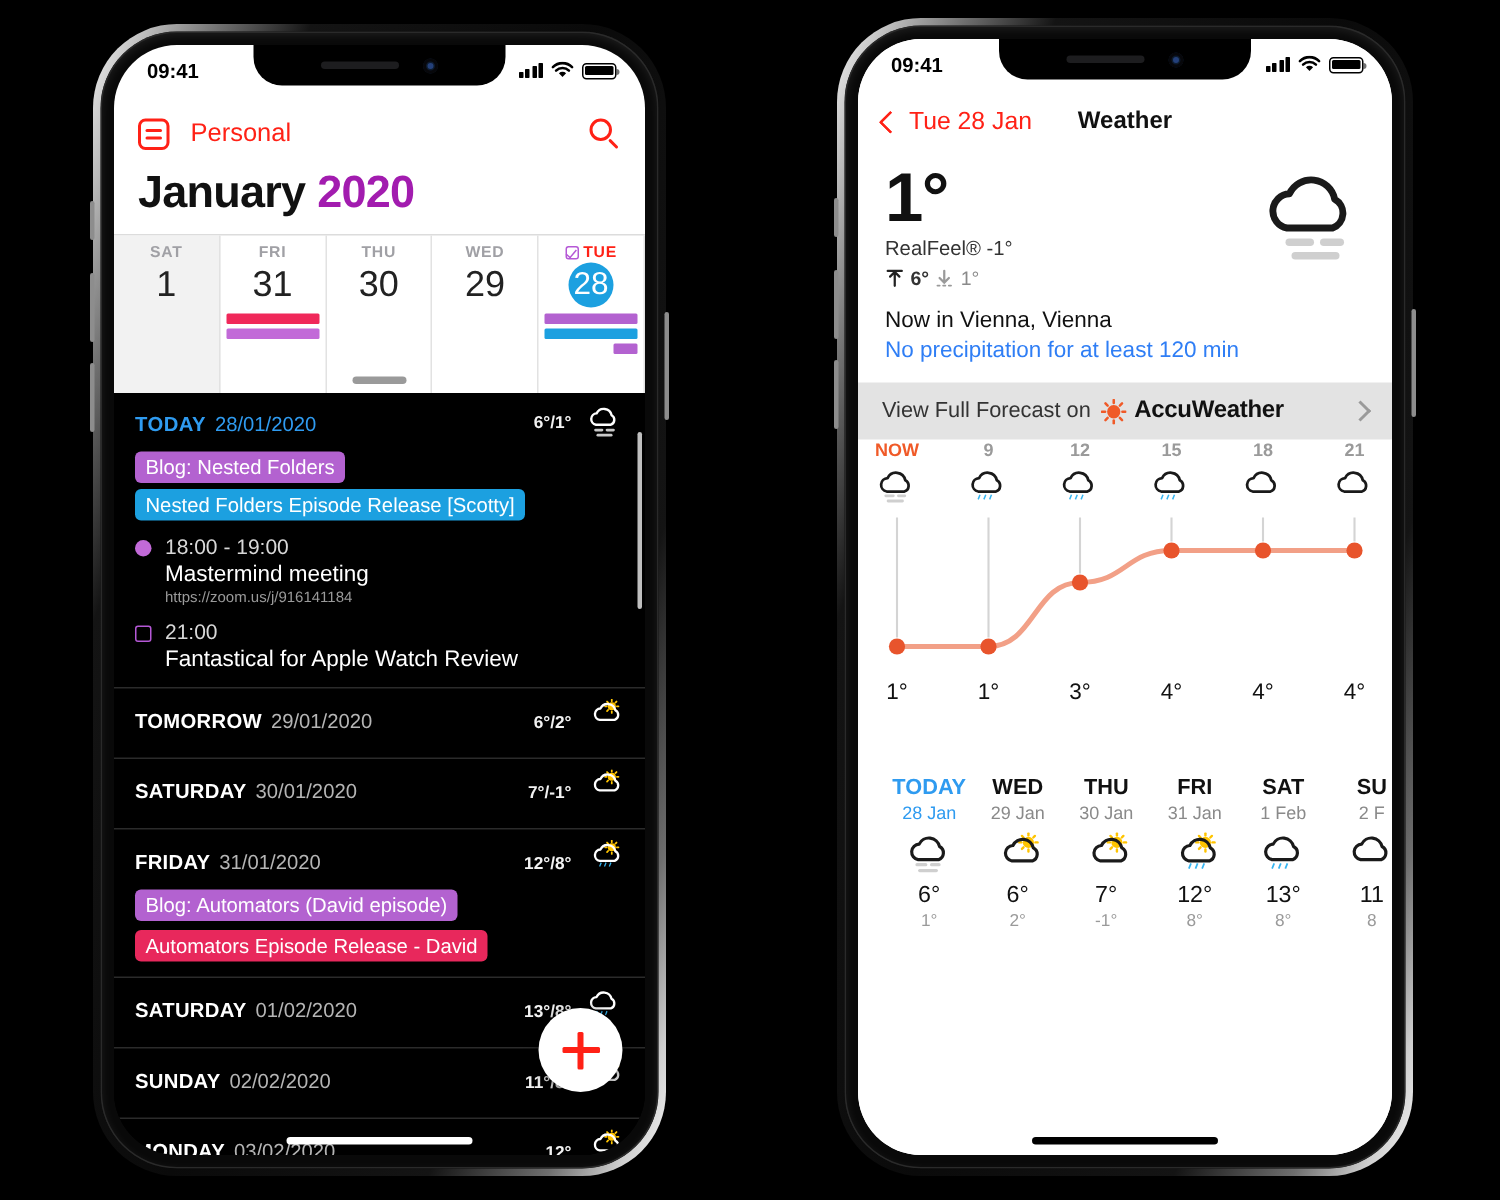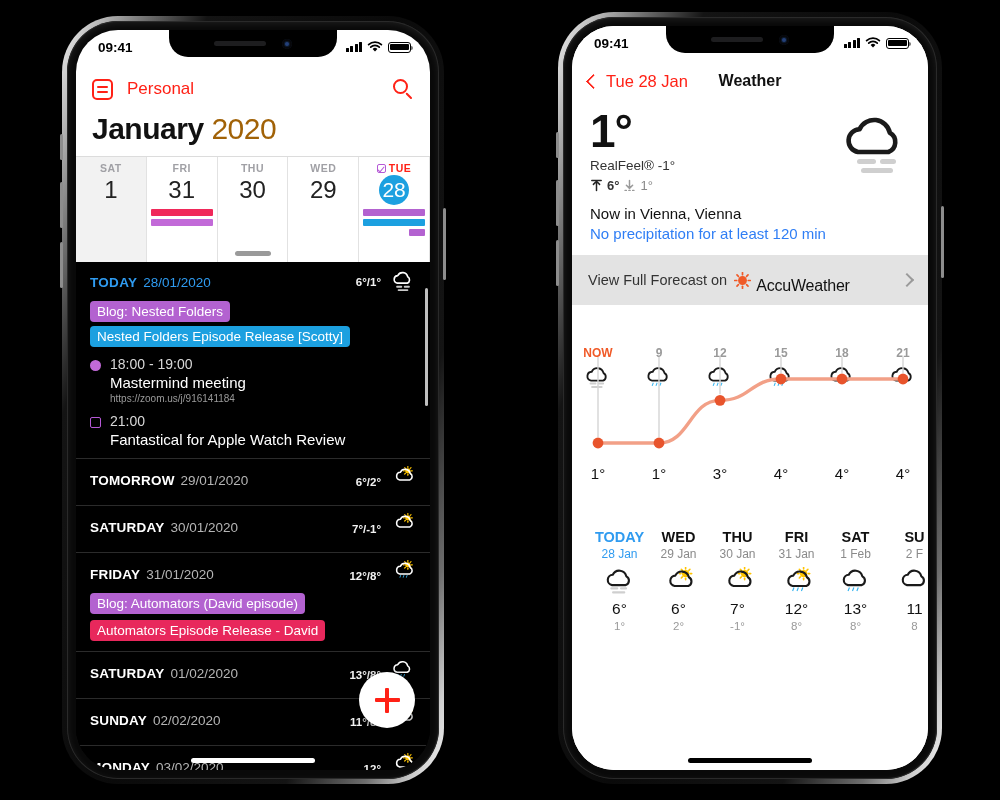--- a/index.html
+++ b/index.html
@@ -58,21 +58,21 @@
     box-sizing:border-box;display:flex;flex-direction:column;justify-content:center;
     align-items:center;gap:3px;}
   .fx-list-icon i{display:block;width:11px;height:2px;background:#ff2116;border-radius:1px;}
   .fx-cal-name{color:#ff2116;font-size:17px;margin-left:14px;flex:1;}
   .fx-search{width:21px;height:21px;position:relative;}
   .fx-search::before{content:"";position:absolute;left:0;top:0;width:15px;height:15px;
     border:2.2px solid #ff2116;border-radius:50%;box-sizing:border-box;}
   .fx-search::after{content:"";position:absolute;left:12.5px;top:13px;width:8px;height:2.2px;
     background:#ff2116;border-radius:2px;transform:rotate(45deg);transform-origin:left center;}
   .fx-month{padding:6px 16px 10px;font-size:30px;font-weight:bold;letter-spacing:-.5px;}
-  .fx-month .m{color:#111;} .fx-month .y{color:#a16207;font-weight:normal;}
+  .fx-month .m{color:#111;} .fx-month .y{color:#a21caf;font-weight:bold;}
 
   .fx-week{display:flex;height:105px;background:#fff;border-top:1px solid #dcdcdc;
     position:relative;}
   .fx-day{flex:1;border-right:1px solid #e2e2e2;position:relative;padding-top:5px;
     box-sizing:border-box;}
   .fx-day:last-child{border-right:none;}
   .fx-day.weekend{background:#f2f2f2;}
   .fx-dow{text-align:center;font-size:10.5px;font-weight:bold;letter-spacing:.5px;color:#a0a0a5;}
   .fx-day.today .fx-dow{color:#ff2116;}
   .fx-dow-wrap{display:flex;align-items:center;justify-content:center;gap:3px;}
@@ -131,26 +131,26 @@
   .wx-rf{font-size:13.5px;color:#333;margin-top:2px;}
   .wx-hl{font-size:13px;color:#333;margin-top:5px;display:flex;align-items:center;gap:4px;}
   .wx-hl .lo{color:#8a8a8a;}
   .wx-cur-icon{width:74px;height:64px;margin-top:8px;}
   .wx-now{font-size:15px;color:#111;padding:12px 18px 0;}
   .wx-precip{font-size:15px;color:#2f7ef5;padding:3px 18px 13px;}
   .wx-acc{background:#e3e3e3;display:flex;align-items:center;padding:10px 16px;}
   .wx-acc-t{font-size:14.5px;color:#333;}
   .wx-acc-logo{display:flex;align-items:center;margin-left:7px;}
   .wx-sun{width:17px;height:17px;margin-right:5px;}
-  .wx-acc-b{font-size:16px;font-weight:normal;color:#111;letter-spacing:-.2px;margin-top:12px;}
+  .wx-acc-b{font-size:16px;font-weight:bold;color:#111;letter-spacing:-.2px;}
   .wx-acc-chev{margin-left:auto;width:8px;height:8px;border-top:2px solid #9a9a9a;
     border-right:2px solid #9a9a9a;transform:rotate(45deg);}
 
   .wx-hourly{position:relative;padding:12px 0 6px;}
-  .hcol{position:absolute;top:0;display:flex;flex-direction:column;align-items:center;width:46px;margin-top:41px;}
+  .hcol{position:absolute;top:0;display:flex;flex-direction:column;align-items:center;width:46px;}
   .hlabel{font-size:12px;color:#9a9a9a;font-weight:bold;}
   .hlabel.now{color:#f05a28;}
   .hicon{width:32px;height:26px;margin-top:5px;}
   .hval{font-size:15px;color:#111;position:absolute;text-align:center;width:46px;}
   .hsvg{position:absolute;left:0;top:0;}
 
   .wx-daily{display:flex;padding:10px 0 0 18px;overflow:hidden;}
   .dcol{width:59px;flex:0 0 59px;text-align:center;}
   .dname{font-size:14.5px;font-weight:bold;color:#111;}
   .dname.today{color:#2f9bf0;}

